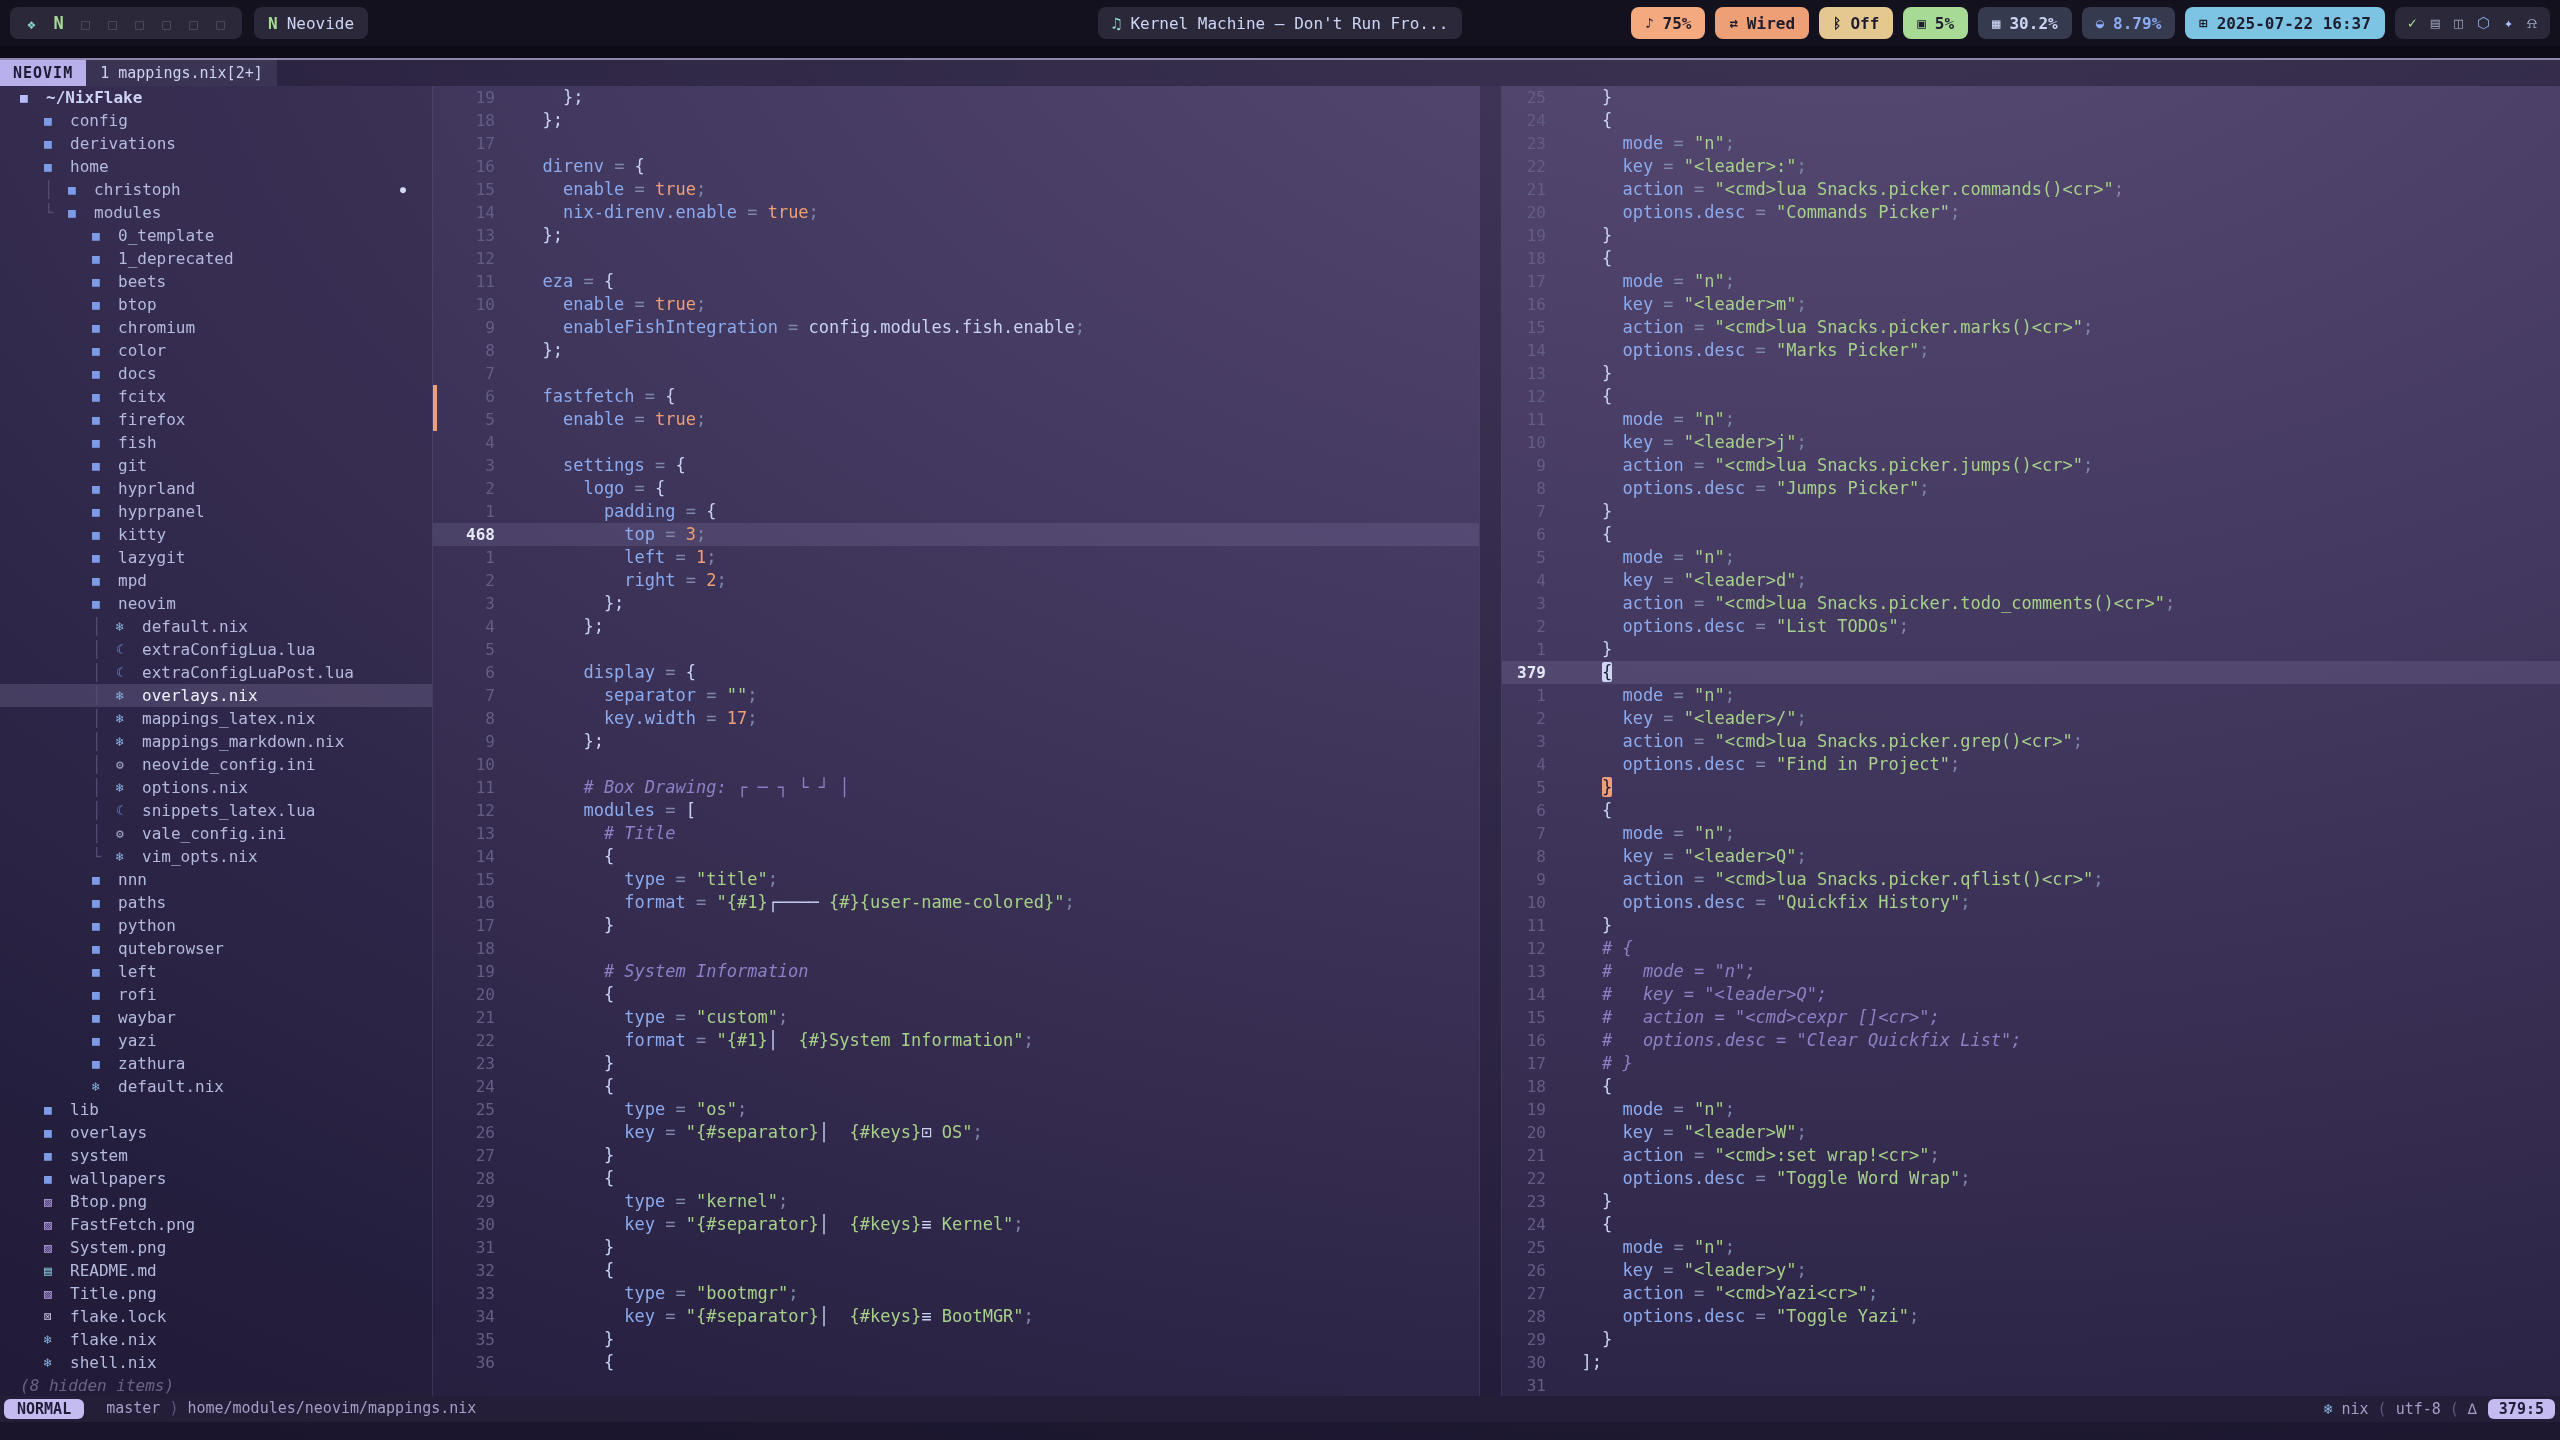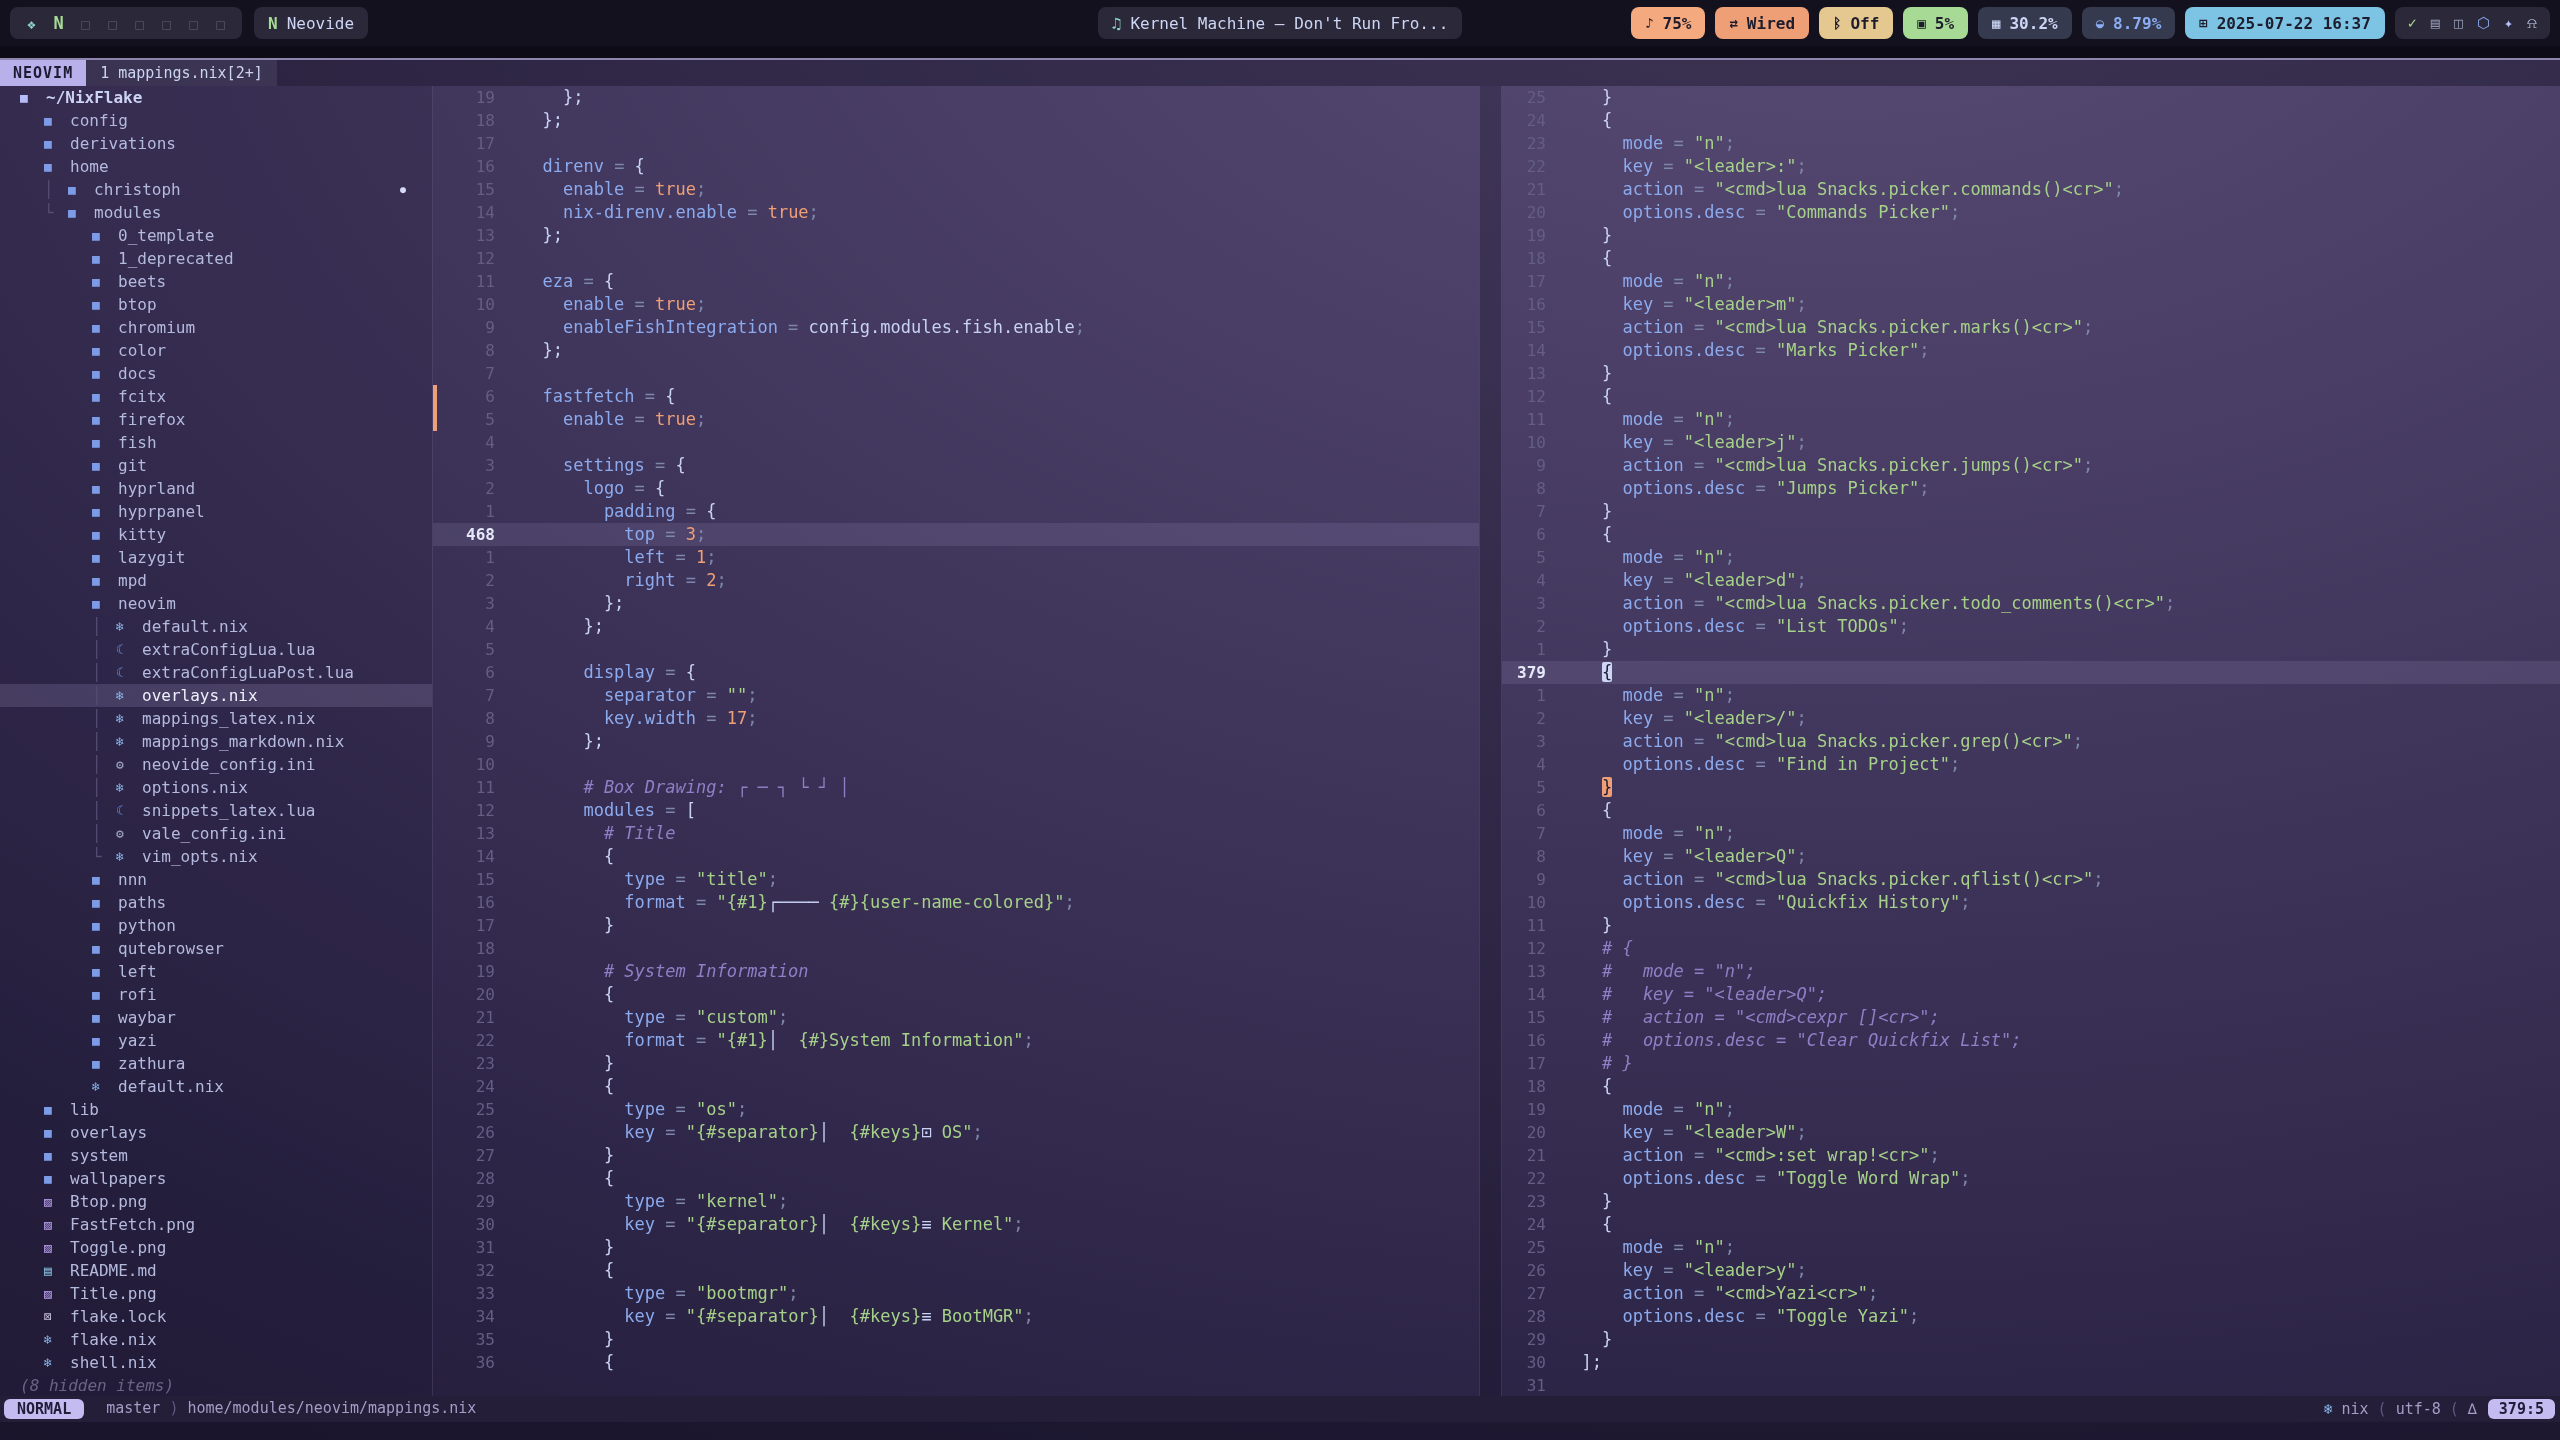--- a/index.html
+++ b/index.html
@@ -197,21 +197,21 @@
           <div class="trow" style="padding-left: 92px;"><span class="ticon" style="color: rgb(125, 156, 232);">■</span><span class="tlabel">waybar</span></div>
           <div class="trow" style="padding-left: 92px;"><span class="ticon" style="color: rgb(125, 156, 232);">■</span><span class="tlabel">yazi</span></div>
           <div class="trow" style="padding-left: 92px;"><span class="ticon" style="color: rgb(125, 156, 232);">■</span><span class="tlabel">zathura</span></div>
           <div class="trow" style="padding-left: 92px;"><span class="ticon" style="color: rgb(138, 182, 232);">❄</span><span class="tlabel">default.nix</span></div>
           <div class="trow" style="padding-left: 44px;"><span class="ticon" style="color: rgb(125, 156, 232);">■</span><span class="tlabel">lib</span></div>
           <div class="trow" style="padding-left: 44px;"><span class="ticon" style="color: rgb(125, 156, 232);">■</span><span class="tlabel">overlays</span></div>
           <div class="trow" style="padding-left: 44px;"><span class="ticon" style="color: rgb(125, 156, 232);">■</span><span class="tlabel">system</span></div>
           <div class="trow" style="padding-left: 44px;"><span class="ticon" style="color: rgb(125, 156, 232);">■</span><span class="tlabel">wallpapers</span></div>
           <div class="trow" style="padding-left: 44px;"><span class="ticon" style="color: rgb(180, 154, 232);">▨</span><span class="tlabel">Btop.png</span></div>
           <div class="trow" style="padding-left: 44px;"><span class="ticon" style="color: rgb(180, 154, 232);">▨</span><span class="tlabel">FastFetch.png</span></div>
-          <div class="trow" style="padding-left: 44px;"><span class="ticon" style="color: rgb(180, 154, 232);">▨</span><span class="tlabel">Toggle.png</span></div>
+          <div class="trow" style="padding-left: 44px;"><span class="ticon" style="color: rgb(180, 154, 232);">▨</span><span class="tlabel">System.png</span></div>
           <div class="trow" style="padding-left: 44px;"><span class="ticon" style="color: rgb(133, 193, 220);">▤</span><span class="tlabel">README.md</span></div>
           <div class="trow" style="padding-left: 44px;"><span class="ticon" style="color: rgb(180, 154, 232);">▨</span><span class="tlabel">Title.png</span></div>
           <div class="trow" style="padding-left: 44px;"><span class="ticon" style="color: rgb(196, 188, 216);">⊠</span><span class="tlabel">flake.lock</span></div>
           <div class="trow" style="padding-left: 44px;"><span class="ticon" style="color: rgb(138, 182, 232);">❄</span><span class="tlabel">flake.nix</span></div>
           <div class="trow" style="padding-left: 44px;"><span class="ticon" style="color: rgb(138, 182, 232);">❄</span><span class="tlabel">shell.nix</span></div>
           <div class="trow hidden-note" style="padding-left: 20px;"><span class="tlabel">(8 hidden items)</span></div>
         </aside>
       <section class="pane pane-left">
         <div>
             <div class="cline"><span class="sign"></span><span class="lnum">19</span><span class="codetext"><span class="tk-w">    };</span></span></div>

